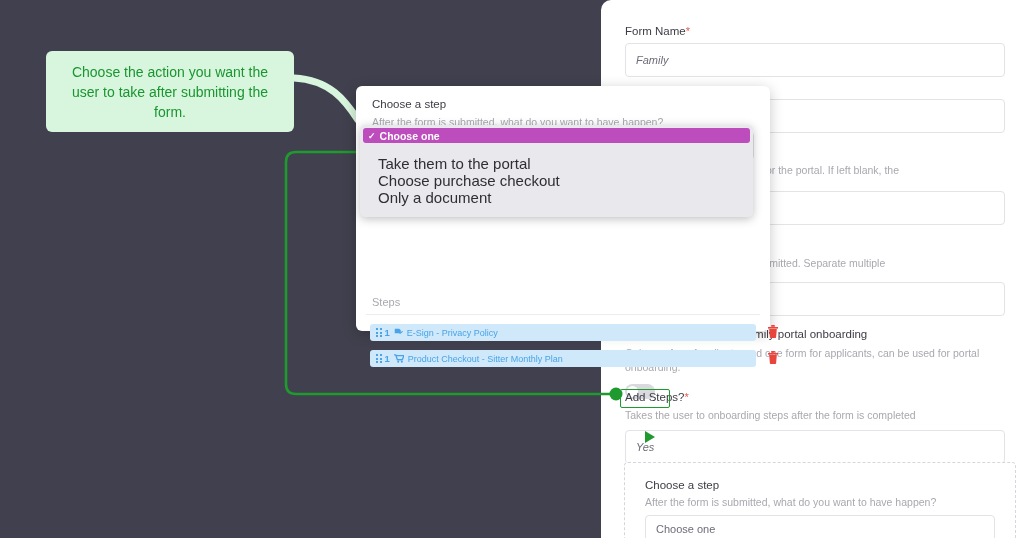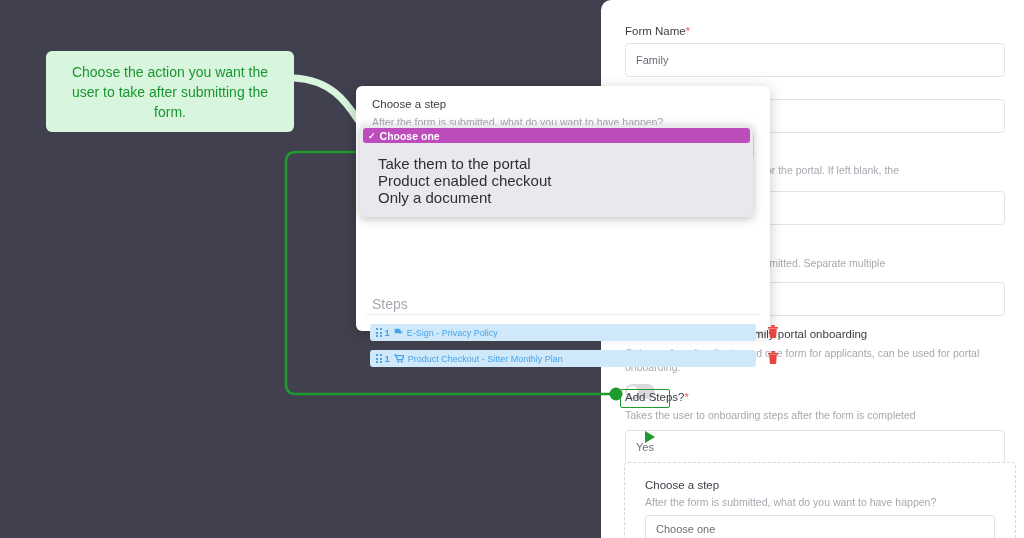--- a/index.html
+++ b/index.html
@@ -29,21 +29,21 @@
     margin-bottom: 5px; line-height: 14px;
     white-space: nowrap;
   }
   .req { color: #e8584c; font-size: 11px; }
   .field-help {
     font-size: 10.5px; color: #a8a8b0; line-height: 14px;
   }
   .field-input {
     height: 27px; border: 1px solid #e2e2e7; border-radius: 4px;
     background: #fff; font-size: 11px; color: #6d6d78;
-    display: flex; align-items: center; padding: 16px 10px;
+    display: flex; align-items: center; padding: 16px 10px; font-style: italic;
   }
   .field-input.tall { height: 28px; }
 
   .fp-row { position: absolute; left: 24px; width: 380px; }
 
   
   .toggle {
     width: 30px; height: 15px; border-radius: 8px;
     background: #d9d9de; position: relative;
   }
@@ -74,21 +74,21 @@
     width: 414px; height: 245px;
     background: #ffffff; border-radius: 6px;
     box-shadow: 0 3px 14px rgba(0,0,0,0.22);
   }
   .sc-title { position: absolute; left: 16px; top: 12px; font-size: 11.5px; color: #3c3c46; }
   .sc-help  { position: absolute; left: 16px; top: 30px; font-size: 10.5px; color: #a8a8b0; }
   .sc-select {
     position: absolute; left: 16px; top: 46px; width: 382px; height: 28px;
     border: 1px solid #e2e2e7; border-radius: 4px; background: #fff;
   }
-  .sc-steps-label { position: absolute; left: 16px; top: 210px; font-size: 14px; color: #a8a8b0; }
+  .sc-steps-label { position: absolute; left: 16px; top: 210px; font-size: 11px; color: #a8a8b0; }
   .sc-divider { position: absolute; left: 10px; top: 228px; width: 394px; height: 1px; background: #ececf1; }
 
   .step-list { position: absolute; left: 14px; top: 238px; width: 386px; }
   .step-row {
     position: relative; height: 17px; margin-bottom: 9px;
     background: #cfe9fb; border-radius: 3px;
     display: flex; align-items: center; padding-left: 6px;
     font-size: 9px; color: #4aa3e8; white-space: nowrap;
   }
   .step-row .num { font-weight: bold; margin: 0 4px 0 3px; color: #4aa3e8; font-size: 9.5px; }
@@ -279,20 +279,20 @@
     </div>
   </div>
 
   <div class="dropdown">
     <div class="dd-item-sel">
       <span class="dd-check">✓</span>
       <span>Choose one</span>
     </div>
     <div class="dd-list">
       <div class="dd-item">Take them to the portal</div>
-      <div class="dd-item">Product enabled checkout</div>
+      <div class="dd-item">Choose purchase checkout</div>
       <div class="dd-item">Only a document</div>
     </div>
   </div>
 
   <div class="callout">Choose the action you want the user to take after submitting the form.</div>
 
 </div>
 
 </body></html>

